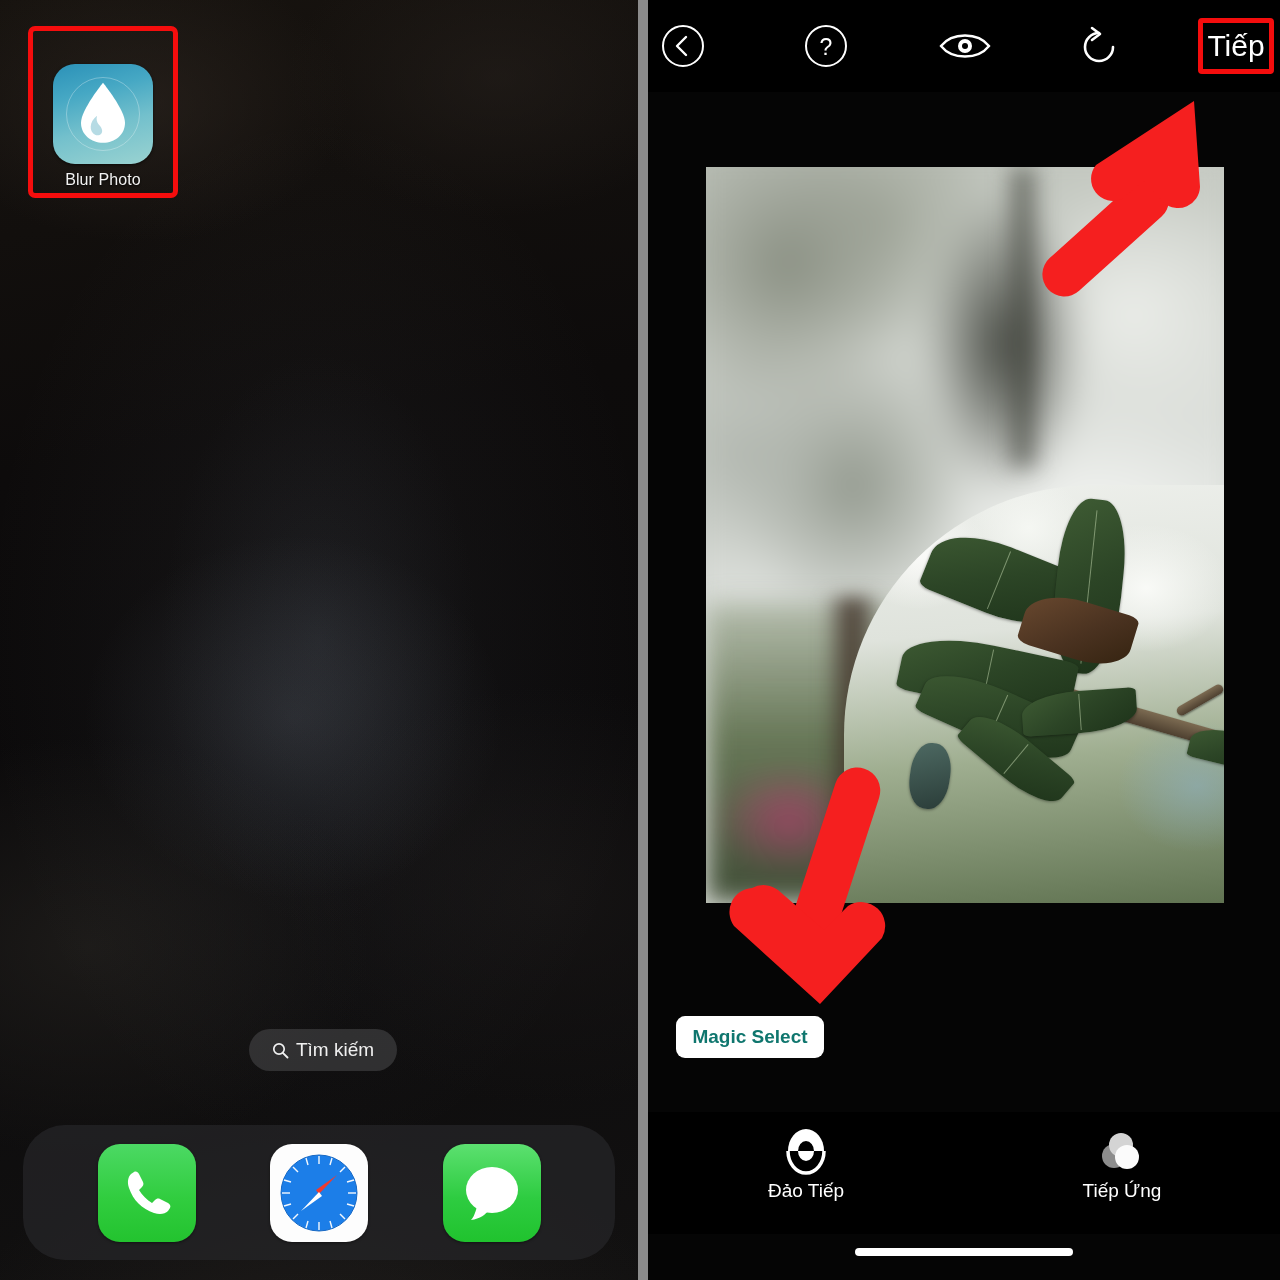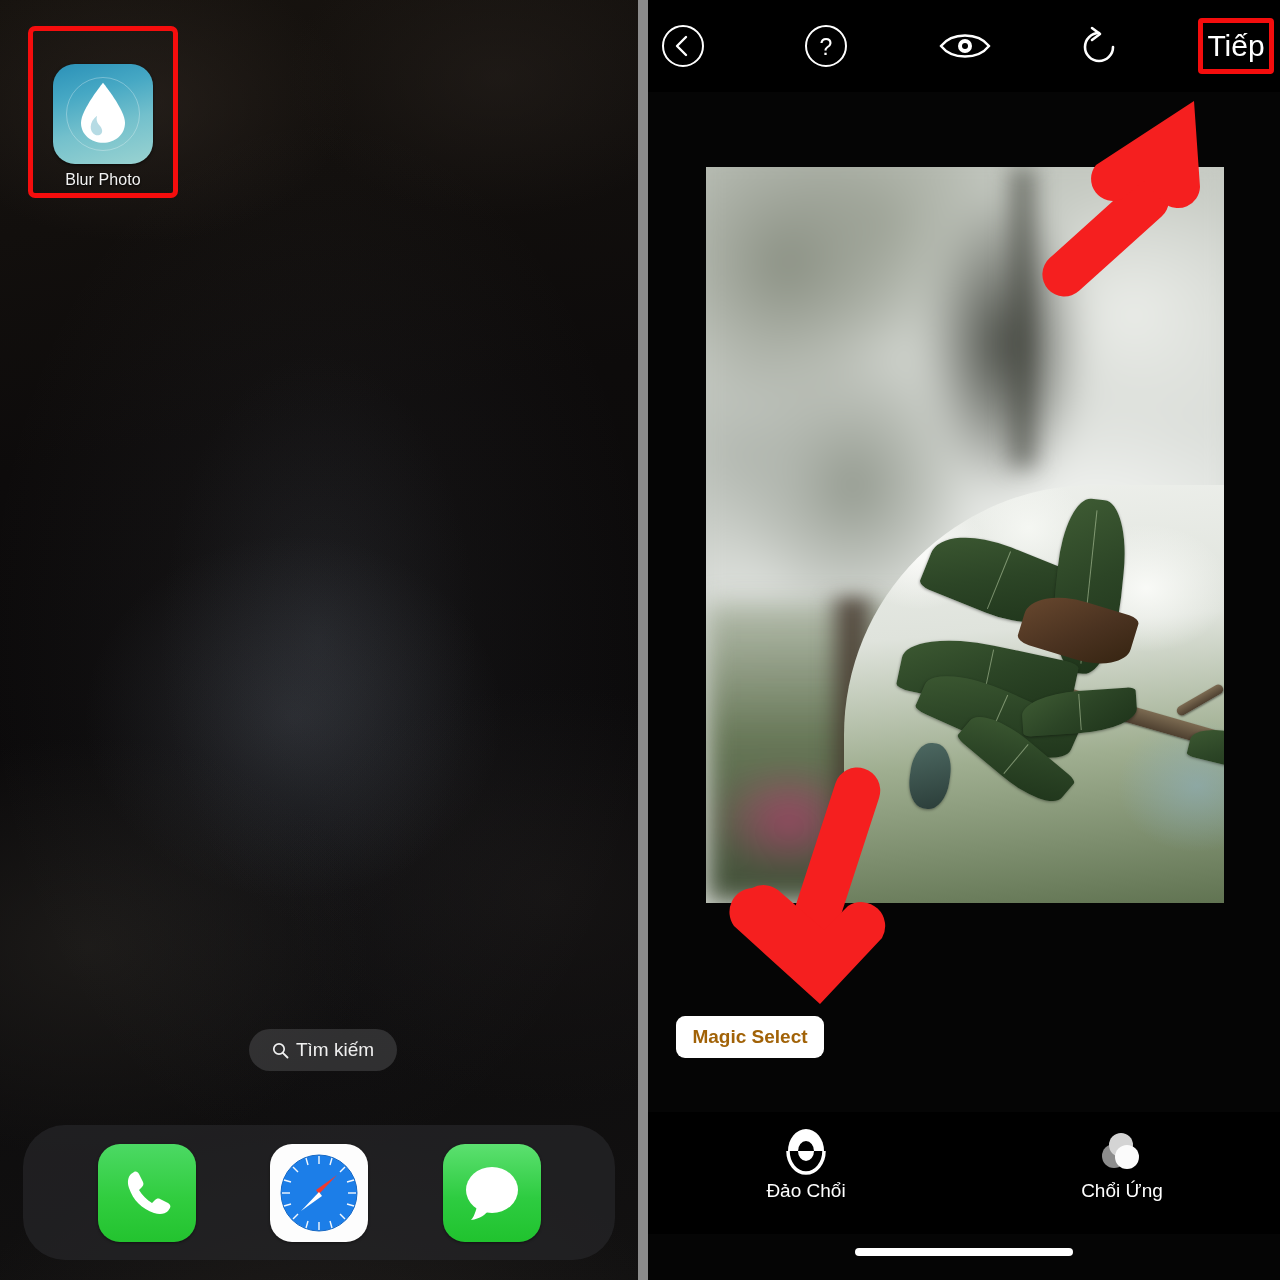--- a/index.html
+++ b/index.html
@@ -122,21 +122,21 @@
               border-radius:50% 10% 45% 12%; }
   .branch { position:absolute; background:linear-gradient(180deg,#7c6b52,#4e4030);
             border-radius:7px; box-shadow:0 1px 2px rgba(0,0,0,.45); }
 
   
   .arrow { position:absolute; }
 
   
   .magic { position:absolute; left:28px; top:1016px; width:148px; height:42px;
            background:#fff; border-radius:9px; display:flex; align-items:center; justify-content:center; }
-  .magic span { color:#a16207; font-size:19px; font-weight:bold; }
+  .magic span { color:#0f766e; font-size:19px; font-weight:bold; }
 
   
   .bottombar { position:absolute; left:0; bottom:46px; width:632px; height:122px; background:#000;
                display:flex; align-items:flex-start; }
   .tool { flex:1; display:flex; flex-direction:column; align-items:center; padding-top:12px; position:relative; }
   .tool .tico { height:54px; display:flex; align-items:center; justify-content:center; }
   .tool .tlbl { color:#fff; font-size:19px; margin-top:2px; white-space:nowrap; }
   .tool.active { }
   .tool-box { position:absolute; left:4px; top:0px; width:115px; height:116px;
               border:5px solid #f50d0d; border-radius:9px; pointer-events:none; }
@@ -320,32 +320,32 @@
             <g clip-path="url(#topHalf)">
               <ellipse cx="23" cy="26" rx="18" ry="22" fill="#ffffff"></ellipse>
               <ellipse cx="23" cy="26" rx="8" ry="10" fill="#000000"></ellipse>
             </g>
             <g clip-path="url(#botHalf)">
               <ellipse cx="23" cy="26" rx="18" ry="22" fill="none" stroke="#ffffff" stroke-width="3.5"></ellipse>
               <ellipse cx="23" cy="26" rx="8" ry="10" fill="#ffffff"></ellipse>
             </g>
           </svg>
         </div>
-        <div class="tlbl">Đảo Chổi</div>
+        <div class="tlbl">Đảo Tiếp</div>
       </div>
 
       <div class="tool">
         <div class="tico">
           <svg width="50" height="50" viewBox="0 0 50 50">
             <circle cx="17" cy="30" r="12" fill="#8d8d8d"></circle>
             <circle cx="24" cy="19" r="12" fill="#d4d4d4"></circle>
             <circle cx="30" cy="31" r="12" fill="#fbfbfb"></circle>
           </svg>
         </div>
-        <div class="tlbl">Chổi Ứng</div>
+        <div class="tlbl">Tiếp Ứng</div>
       </div>
 
 
     </div>
 
     <div class="homebar"></div>
   </div>
 
 </div>
 

